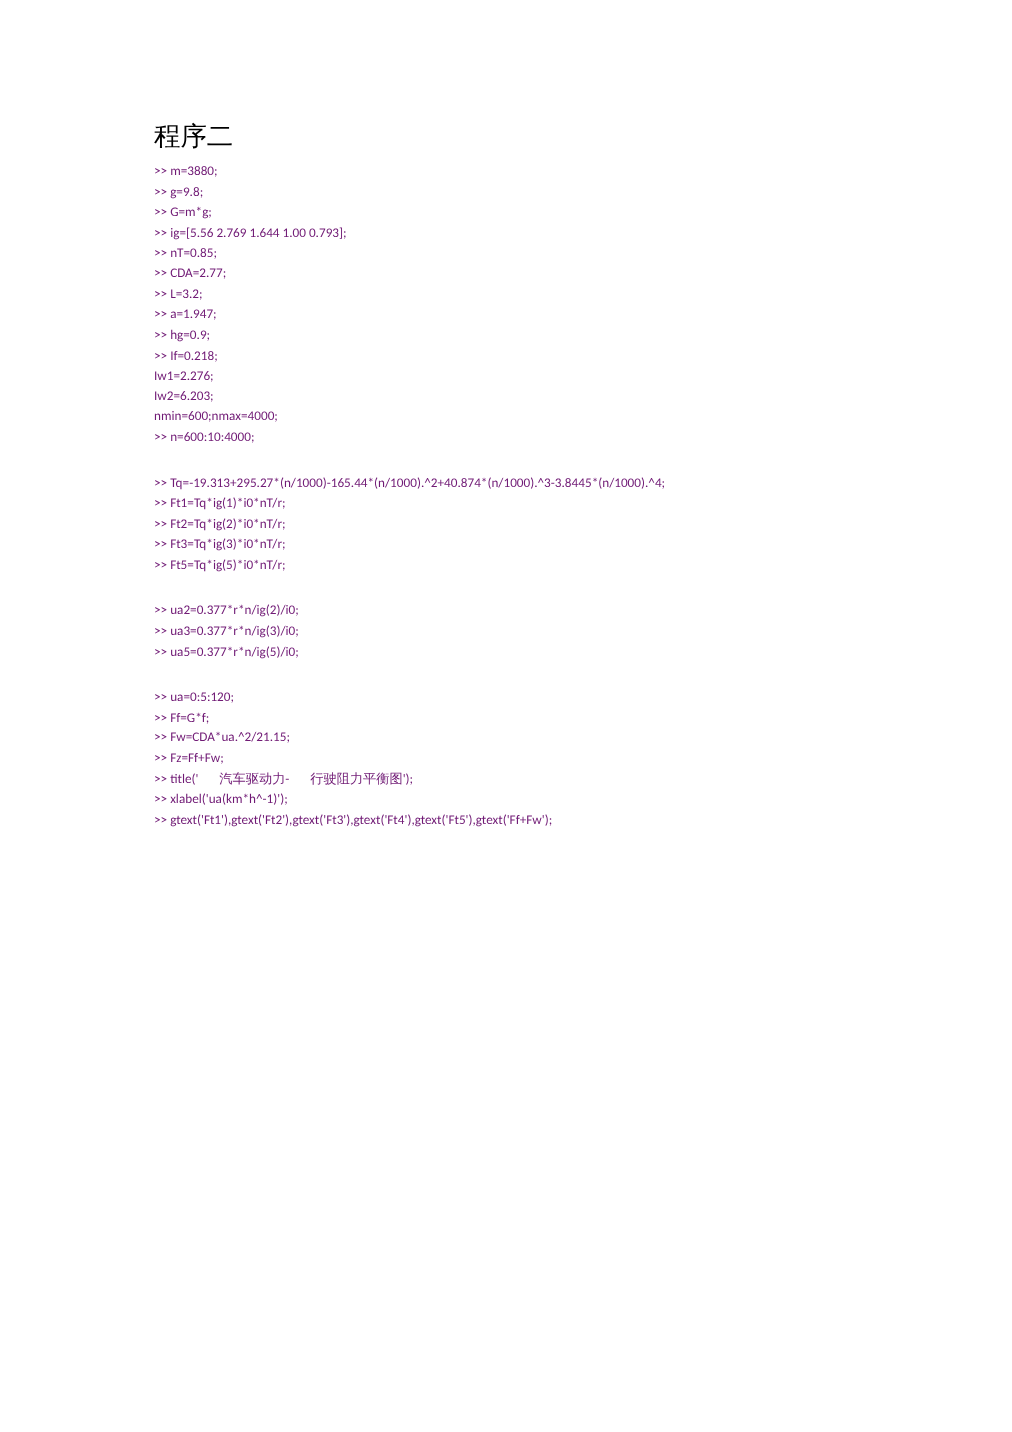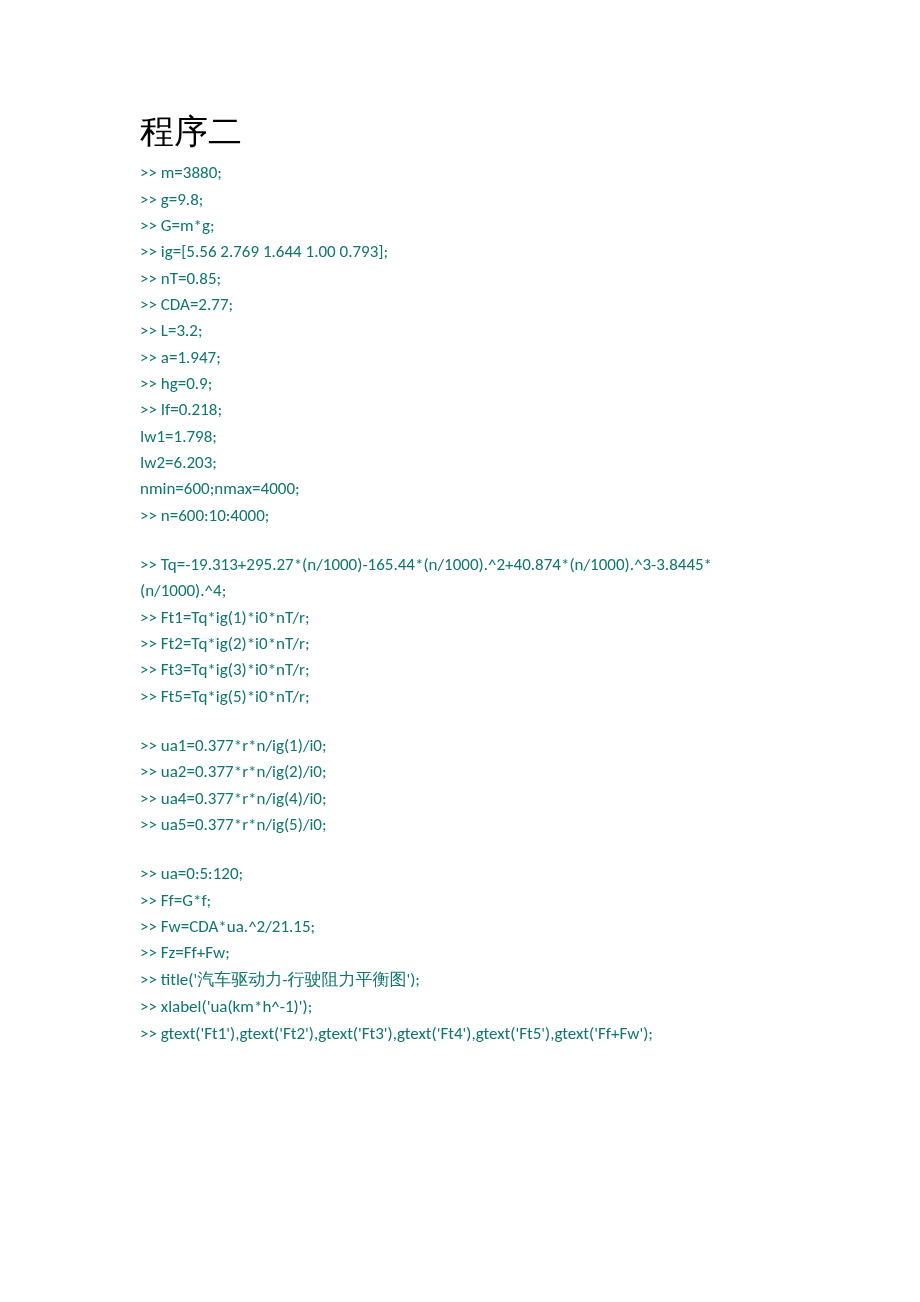--- a/index.html
+++ b/index.html
@@ -7,71 +7,71 @@
     padding: 0;
     background: #ffffff;
     font-family: Calibri, "Segoe UI", Arial, sans-serif;
     width: 920px;
   }
   .page {
     padding: 110px 140px 60px 140px;
   }
   .heading {
     font-family: "Microsoft YaHei", "SimSun", serif;
-    font-size: 34px;
+    font-size: 24px;
     font-weight: 400;
     color: #000;
     margin: 0 0 6px 0;
     line-height: 1.3;
   }
   .code-line {
     font-family: Calibri, "Segoe UI", Arial, sans-serif;
-    font-size: 17px;
-    color: #0f766e;
+    font-size: 12px;
+    color: #701a75;
     line-height: 1.55;
     white-space: pre-wrap;
     margin: 0;
   }
   .blank {
     height: 23px;
   }
   .cn {
     font-family: Liberation Mono, monospace;
+    margin-left: 19px;
   }
 </style>
 </head>
 <body>
 
 <div class="page">
   <h1 class="heading">程序二</h1>
   <div id="code-block">
       <p class="code-line">&gt;&gt; m=3880;</p>
       <p class="code-line">&gt;&gt; g=9.8;</p>
       <p class="code-line">&gt;&gt; G=m*g;</p>
       <p class="code-line">&gt;&gt; ig=[5.56 2.769 1.644 1.00 0.793];</p>
       <p class="code-line">&gt;&gt; nT=0.85;</p>
       <p class="code-line">&gt;&gt; CDA=2.77;</p>
       <p class="code-line">&gt;&gt; L=3.2;</p>
       <p class="code-line">&gt;&gt; a=1.947;</p>
       <p class="code-line">&gt;&gt; hg=0.9;</p>
       <p class="code-line">&gt;&gt; If=0.218;</p>
-      <p class="code-line">Iw1=1.798;</p>
+      <p class="code-line">Iw1=2.276;</p>
       <p class="code-line">Iw2=6.203;</p>
       <p class="code-line">nmin=600;nmax=4000;</p>
       <p class="code-line">&gt;&gt; n=600:10:4000;</p>
       <div class="blank"></div>
       <p class="code-line">&gt;&gt; Tq=-19.313+295.27*(n/1000)-165.44*(n/1000).^2+40.874*(n/1000).^3-3.8445*(n/1000).^4;</p>
       <p class="code-line">&gt;&gt; Ft1=Tq*ig(1)*i0*nT/r;</p>
       <p class="code-line">&gt;&gt; Ft2=Tq*ig(2)*i0*nT/r;</p>
       <p class="code-line">&gt;&gt; Ft3=Tq*ig(3)*i0*nT/r;</p>
       <p class="code-line">&gt;&gt; Ft5=Tq*ig(5)*i0*nT/r;</p>
       <div class="blank"></div>
-      <p class="code-line">&gt;&gt; ua1=0.377*r*n/ig(1)/i0;</p>
       <p class="code-line">&gt;&gt; ua2=0.377*r*n/ig(2)/i0;</p>
-      <p class="code-line">&gt;&gt; ua4=0.377*r*n/ig(4)/i0;</p>
+      <p class="code-line">&gt;&gt; ua3=0.377*r*n/ig(3)/i0;</p>
       <p class="code-line">&gt;&gt; ua5=0.377*r*n/ig(5)/i0;</p>
       <div class="blank"></div>
       <p class="code-line">&gt;&gt; ua=0:5:120;</p>
       <p class="code-line">&gt;&gt; Ff=G*f;</p>
       <p class="code-line">&gt;&gt; Fw=CDA*ua.^2/21.15;</p>
       <p class="code-line">&gt;&gt; Fz=Ff+Fw;</p>
       <p class="code-line">&gt;&gt; title('<span class="cn">汽车驱动力</span>-<span class="cn">行驶阻力平衡图</span>');</p>
       <p class="code-line">&gt;&gt; xlabel('ua(km*h^-1)');</p>
       <p class="code-line">&gt;&gt; gtext('Ft1'),gtext('Ft2'),gtext('Ft3'),gtext('Ft4'),gtext('Ft5'),gtext('Ff+Fw');</p>
     </div>

